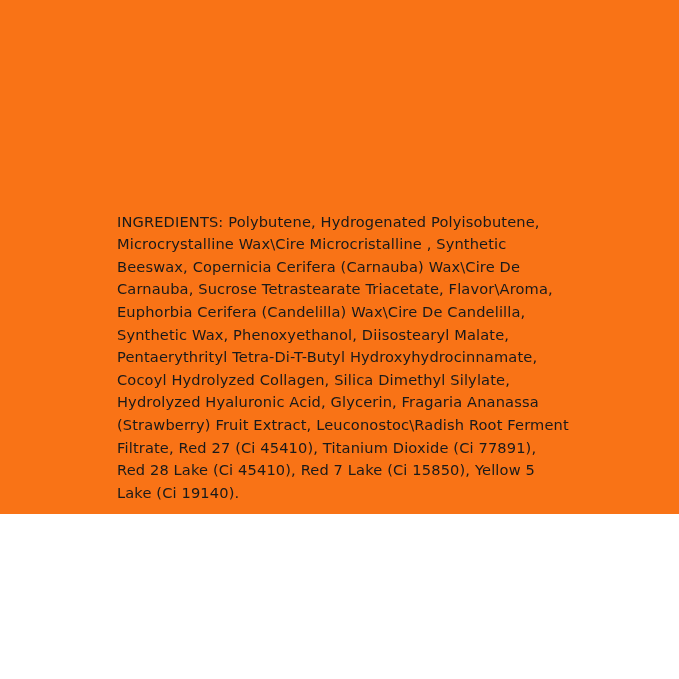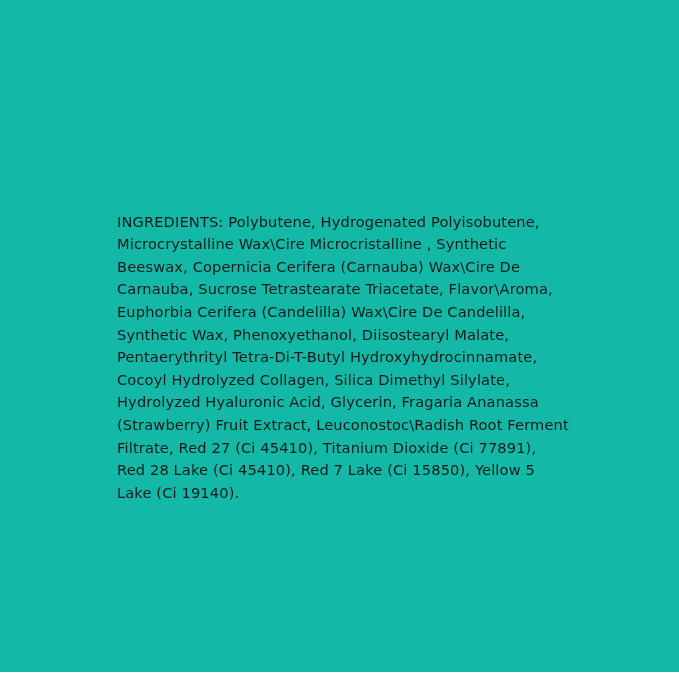--- a/index.html
+++ b/index.html
@@ -9,22 +9,22 @@
   body {
     width: 679px;
     height: 679px;
     background: #ffffff;
     font-family: "DejaVu Sans", sans-serif;
     overflow: hidden;
   }
   .page {
     position: relative;
     width: 679px;
-    height: 672px;
-    background: #14b8a6;
+    height: 514px;
+    background: #f97316;
     box-sizing: border-box;
   }
   .ingredients-block {
     position: absolute;
     left: 117px;
     top: 196px;
     width: 452px;
     color: #1a1a1a;
     font-family: "DejaVu Sans", sans-serif;
     font-size: 14.6px;

